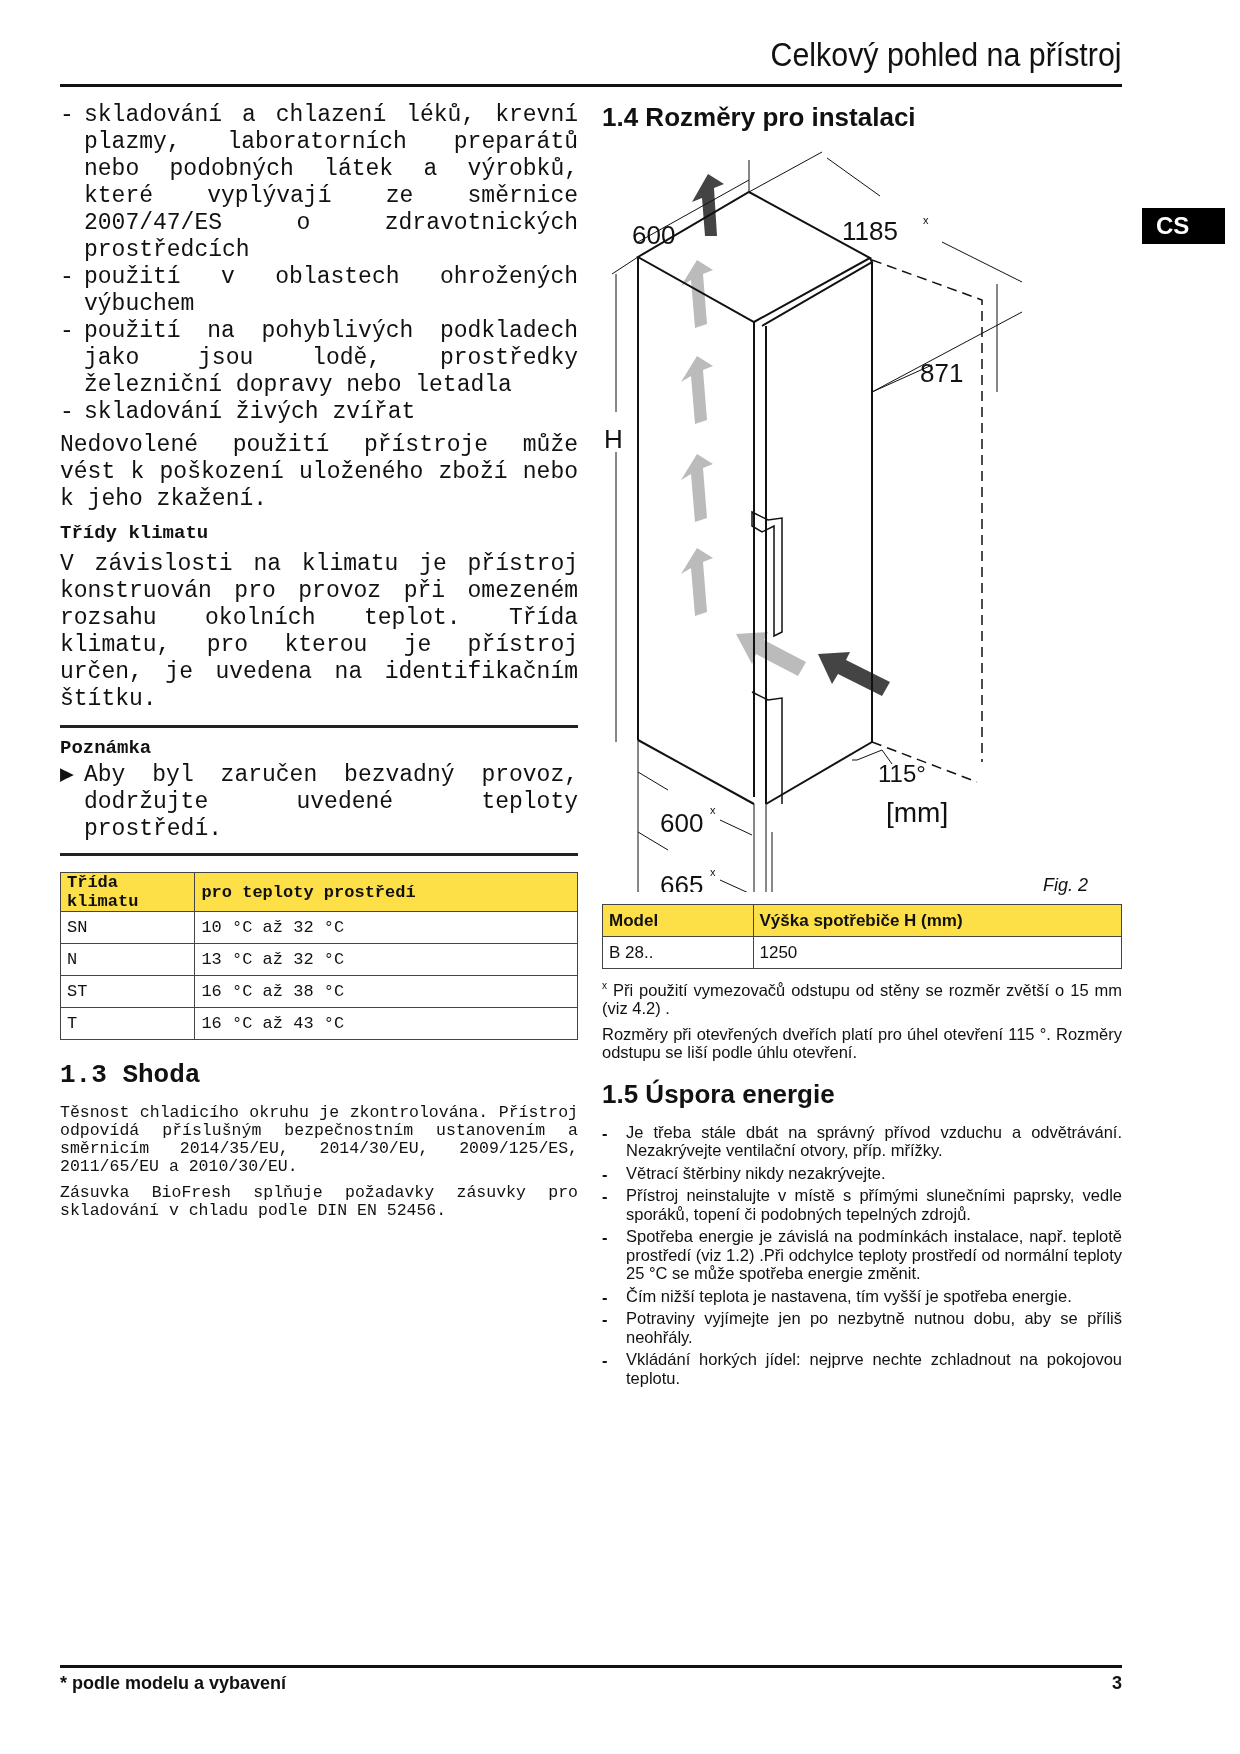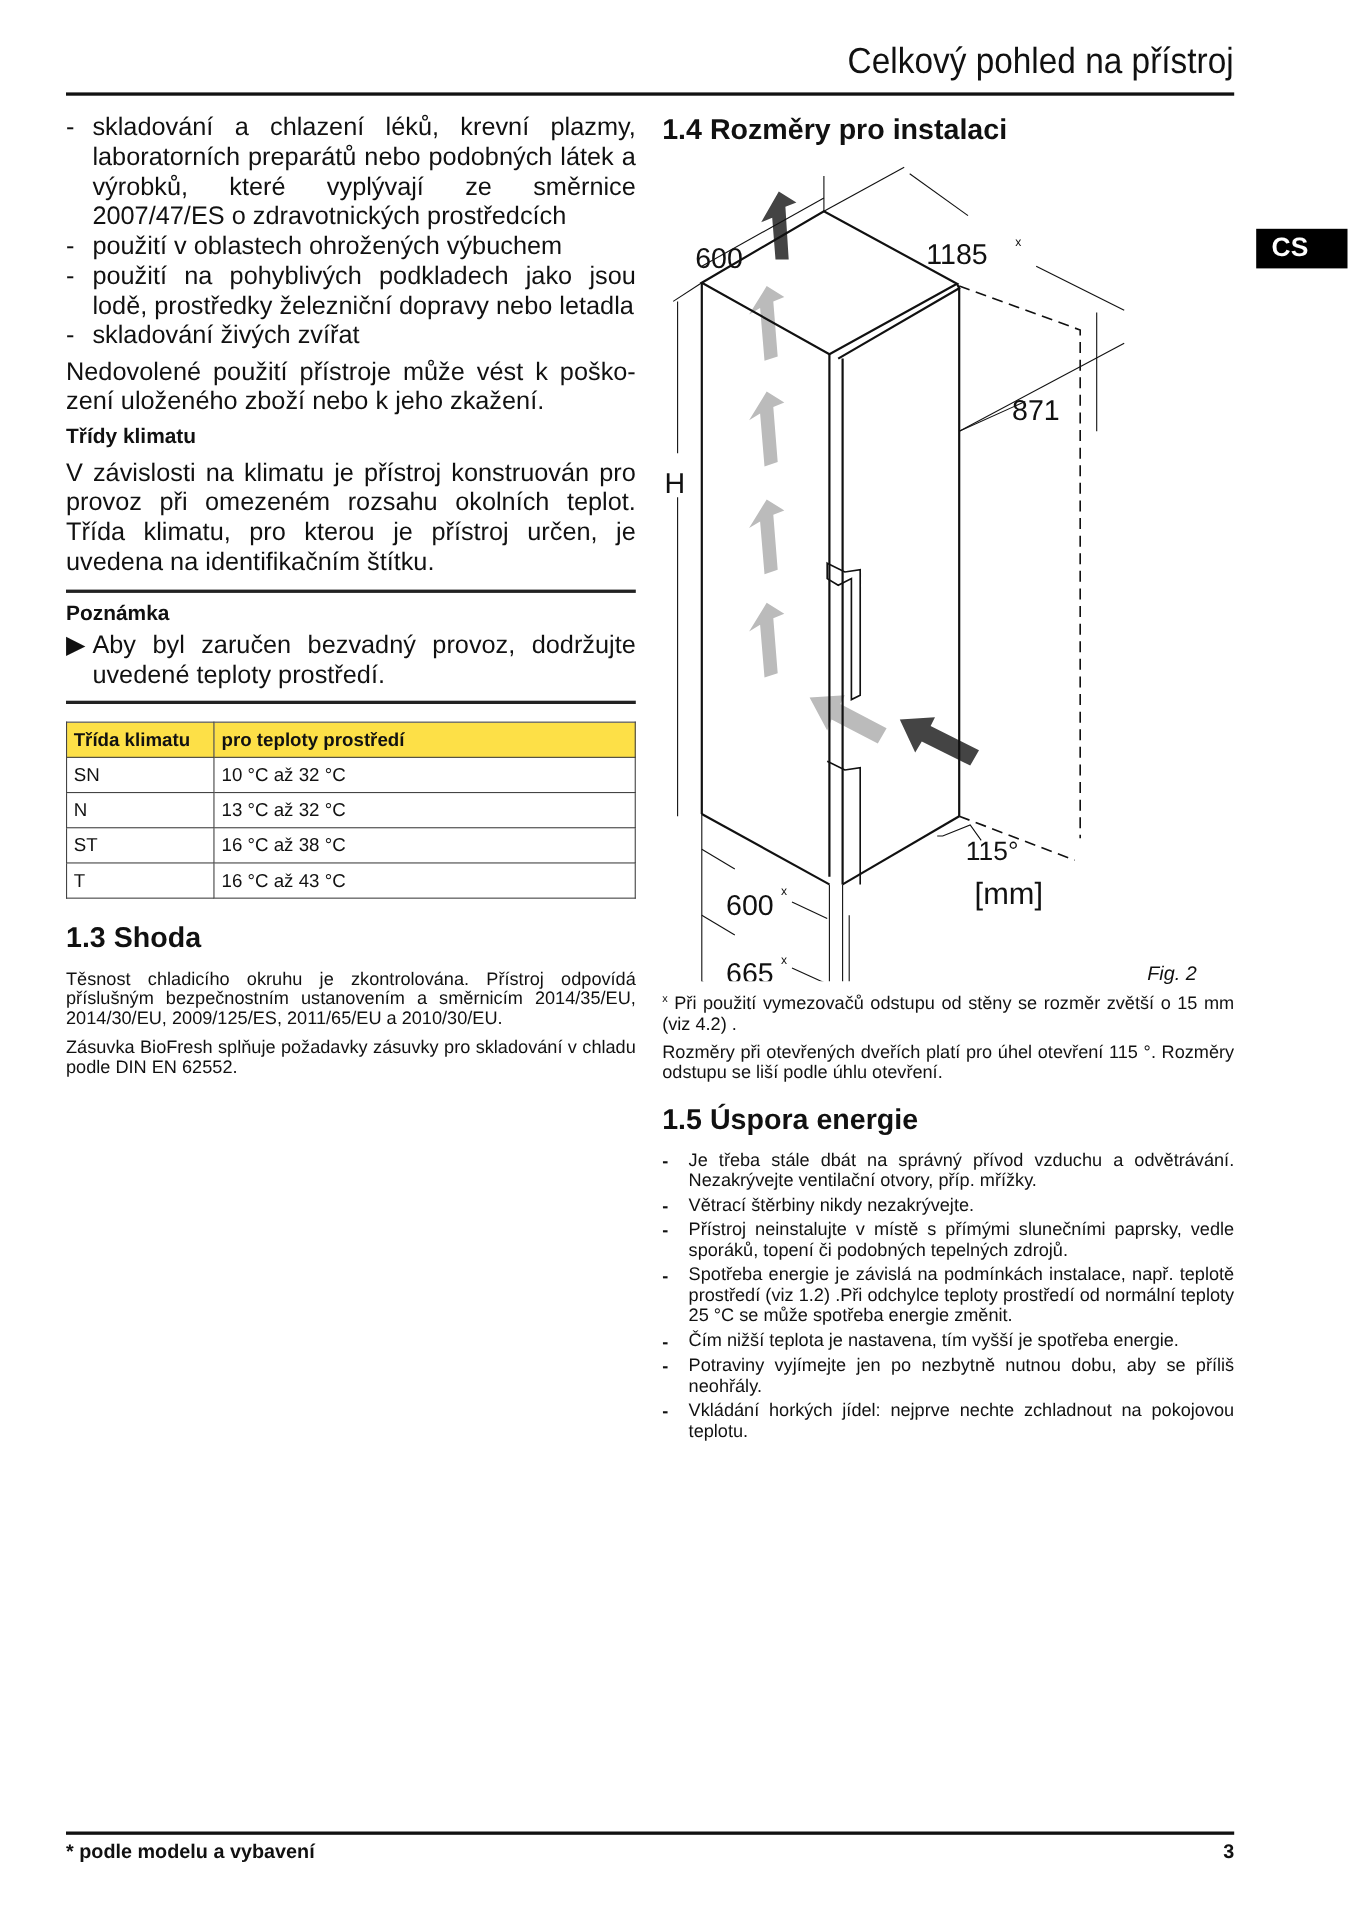--- a/index.html
+++ b/index.html
@@ -1,21 +1,21 @@
 <!DOCTYPE html>
 <html><head>
 <meta charset="utf-8">
 <style>
   html, body { margin:0; padding:0; background:#fff; }
   body { width:1240px; height:1754px; position:relative; overflow:hidden; font-family:"Liberation Sans", sans-serif; color:#111; }
   .page-title { position:absolute; right:118px; top:36px; font-size:33px; font-weight:normal; letter-spacing:0px; transform:scaleX(0.92); transform-origin:right; }
   .top-rule { position:absolute; left:60px; top:84px; width:1062px; height:3px; background:#111; }
   .cs-tab { position:absolute; left:1142px; top:208px; width:83px; height:36px; background:#000; color:#fff; font-weight:bold; font-size:24px; line-height:36px; padding-left:14px; box-sizing:border-box; }
 
-  .col-left { position:absolute; left:60px; top:102px; width:518px; }
+  .col-left { position:absolute; left:60px; top:102px; width:518px;font-family:Liberation Mono, monospace; }
   .col-right { position:absolute; left:602px; top:102px; width:520px; }
 
   .big { font-size:23px; line-height:27px; }
   .dash-list { list-style:none; margin:0; padding:0; }
   .dash-list li { position:relative; padding-left:24px; text-align:justify; text-align-last:left; }
   .dash-list li::before { content:"-"; position:absolute; left:0; top:0; }
   .para { text-align:justify; margin-top:6px; }
   .subhead { font-weight:bold; font-size:19px; margin-top:6px; line-height:28px; }
   .rule { height:3px; background:#222; margin:12px 0 6px; }
   .note-line { position:relative; padding-left:24px; text-align:justify; }
@@ -87,21 +87,21 @@
     <tr>
       <td>T</td>
       <td>16 °C až 43 °C</td>
     </tr>
   </tbody>
     </table>
 
   <div class="h2" style="margin-top:20px">1.3  Shoda</div>
   <div class="small" style="margin-top:14px">
     <p>Těsnost chladicího okruhu je zkontrolována. Přístroj odpovídá příslušným bezpečnostním ustanovením a směrnicím 2014/35/EU, 2014/30/EU, 2009/125/ES, 2011/65/EU a 2010/30/EU.</p>
-    <p>Zásuvka BioFresh splňuje požadavky zásuvky pro skladování v chladu podle DIN EN 62552.</p>
+    <p>Zásuvka BioFresh splňuje požadavky zásuvky pro skladování v chladu podle DIN EN 52456.</p>
   </div>
 </div>
 
 <div class="col-right">
   <div class="h2">1.4  Rozměry pro instalaci</div>
 
   <div class="fig">
     <svg width="520" height="760" viewBox="0 0 520 760" style="position:absolute;left:0;top:0">
       <g fill="#bbb">
 
@@ -170,20 +170,32 @@
         <text x="58" y="762" font-size="26">665</text>
         <text x="108" y="744" font-size="11">x</text>
         <text x="58" y="824" font-size="26">709</text>
         <text x="108" y="806" font-size="11">x</text>
         <text x="284" y="690" font-size="28">[mm]</text>
       </g>
     </svg>
     <div class="fig-caption">Fig. 2</div>
   </div>
 
+  <table class="grid" style="margin-top:12px">
+    <tbody>
+        <tr>
+      <th style="width:29%">Model</th>
+      <th>Výška spotřebiče H (mm)</th>
+    </tr>
+    <tr>
+      <td>B 28..</td>
+      <td>1250</td>
+    </tr>
+  </tbody>
+    </table>
 
   <div class="small" style="margin-top:8px">
     <p><sup style="font-size:10px">x</sup> <span>Při použití vymezovačů odstupu od stěny se rozměr zvětší o 15 mm (viz 4.2) .</span></p>
     <p>Rozměry při otevřených dveřích platí pro úhel otevření 115 °. Rozměry odstupu se liší podle úhlu otevření.</p>
   </div>
 
   <div class="h2" style="margin-top:18px">1.5  Úspora energie</div>
   <ul class="energy-list" style="margin-top:14px">
     <li>Je třeba stále dbát na správný přívod vzduchu a odvětrá­vání. Nezakrývejte ventilační otvory, příp. mřížky.</li>
     <li>Větrací štěrbiny nikdy nezakrývejte.</li>

